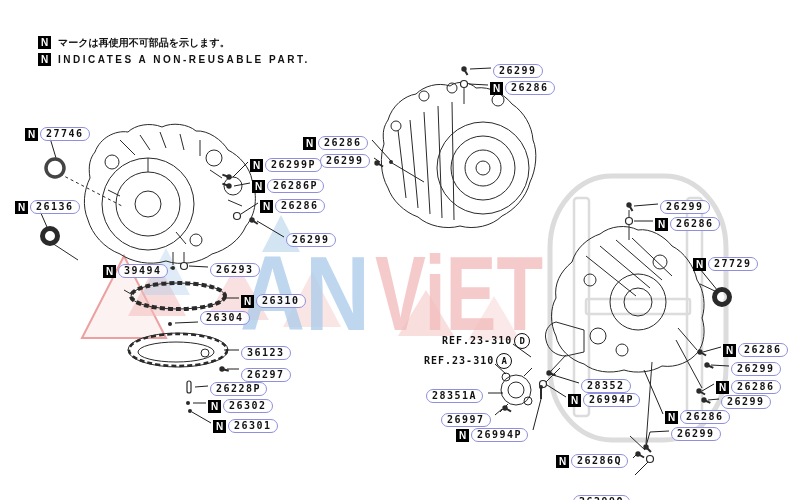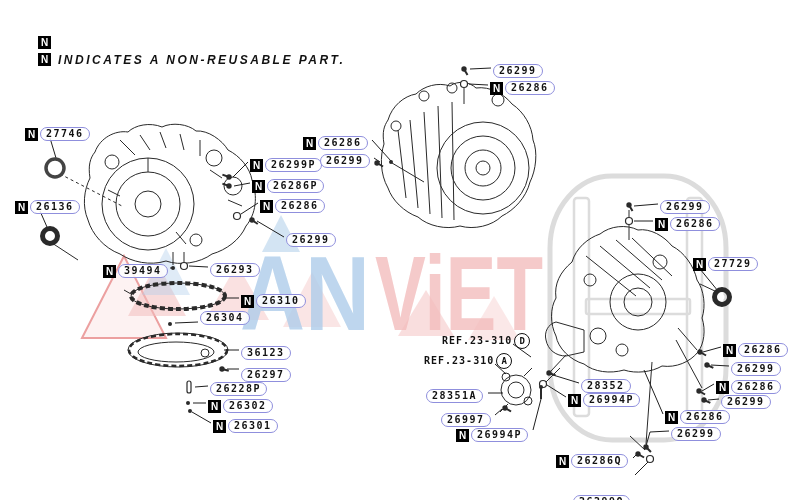--- a/index.html
+++ b/index.html
@@ -3,21 +3,21 @@
 <meta charset="utf-8">
 <style>
   html,body{margin:0;padding:0;background:#fff;}
   .stage{position:relative;width:800px;height:500px;background:var(--paper,#fff);overflow:hidden;
          font-family:"Liberation Sans",sans-serif;}
   svg.canvas{position:absolute;left:0;top:0;}
   
   .legend{position:absolute;left:38px;top:34px;}
   .legend-row{display:flex;align-items:center;gap:7px;height:17px;}
   .legend-text-jp{font-size:10px;font-weight:bold;color:#111;}
-  .legend-text-en{font-size:12px;font-weight:bold;letter-spacing:2.5px;color:#111;font-style:italic;}
+  .legend-text-en{font-size:10px;font-weight:bold;letter-spacing:2.5px;color:#111;}
   .nbox{display:inline-block;width:13px;height:13px;background:var(--n_bg,#000);color:var(--n_fg,#fff);
         font:bold 10px/13px "Liberation Sans",sans-serif;text-align:center;flex:0 0 auto;}
   
   .plabel{position:absolute;display:flex;align-items:center;gap:2px;height:20px;white-space:nowrap;}
   .pill{border:1px solid var(--pill_border,#8f8fdd);border-radius:8px;padding:0 5px;
         font:bold 10px/12px "DejaVu Sans Mono",monospace;letter-spacing:1.5px;color:#111;
         background:rgba(255,255,255,.85);}
   .reftext{font:bold 10px/12px "DejaVu Sans Mono",monospace;letter-spacing:1px;color:#111;padding-left:12px;}
   .circ{display:inline-block;width:14px;height:14px;border:1.2px solid #111;border-radius:50%;
         font:bold 9px/14px "DejaVu Sans Mono",monospace;text-align:center;color:#111;background:#fff;}
@@ -271,20 +271,21 @@
         </g>
         <g>
           <circle cx="650" cy="459" r="3.5" fill="#fff" stroke="#2a2a2a" stroke-width="1.2"></circle>
         </g>
       </g>
   </svg>
 
   <div class="legend">
     <div class="legend-row">
       <span class="nbox">N</span>
+      <span class="legend-text-jp">マークは再使用不可部品を示します。</span>
     </div>
     <div class="legend-row">
       <span class="nbox">N</span>
       <span class="legend-text-en">INDICATES A NON-REUSABLE PART.</span>
     </div>
   </div>
 
   <div id="label-layer">
       <div class="plabel" style="left: 25px; top: 124px;">
         <span class="nbox">N</span>

